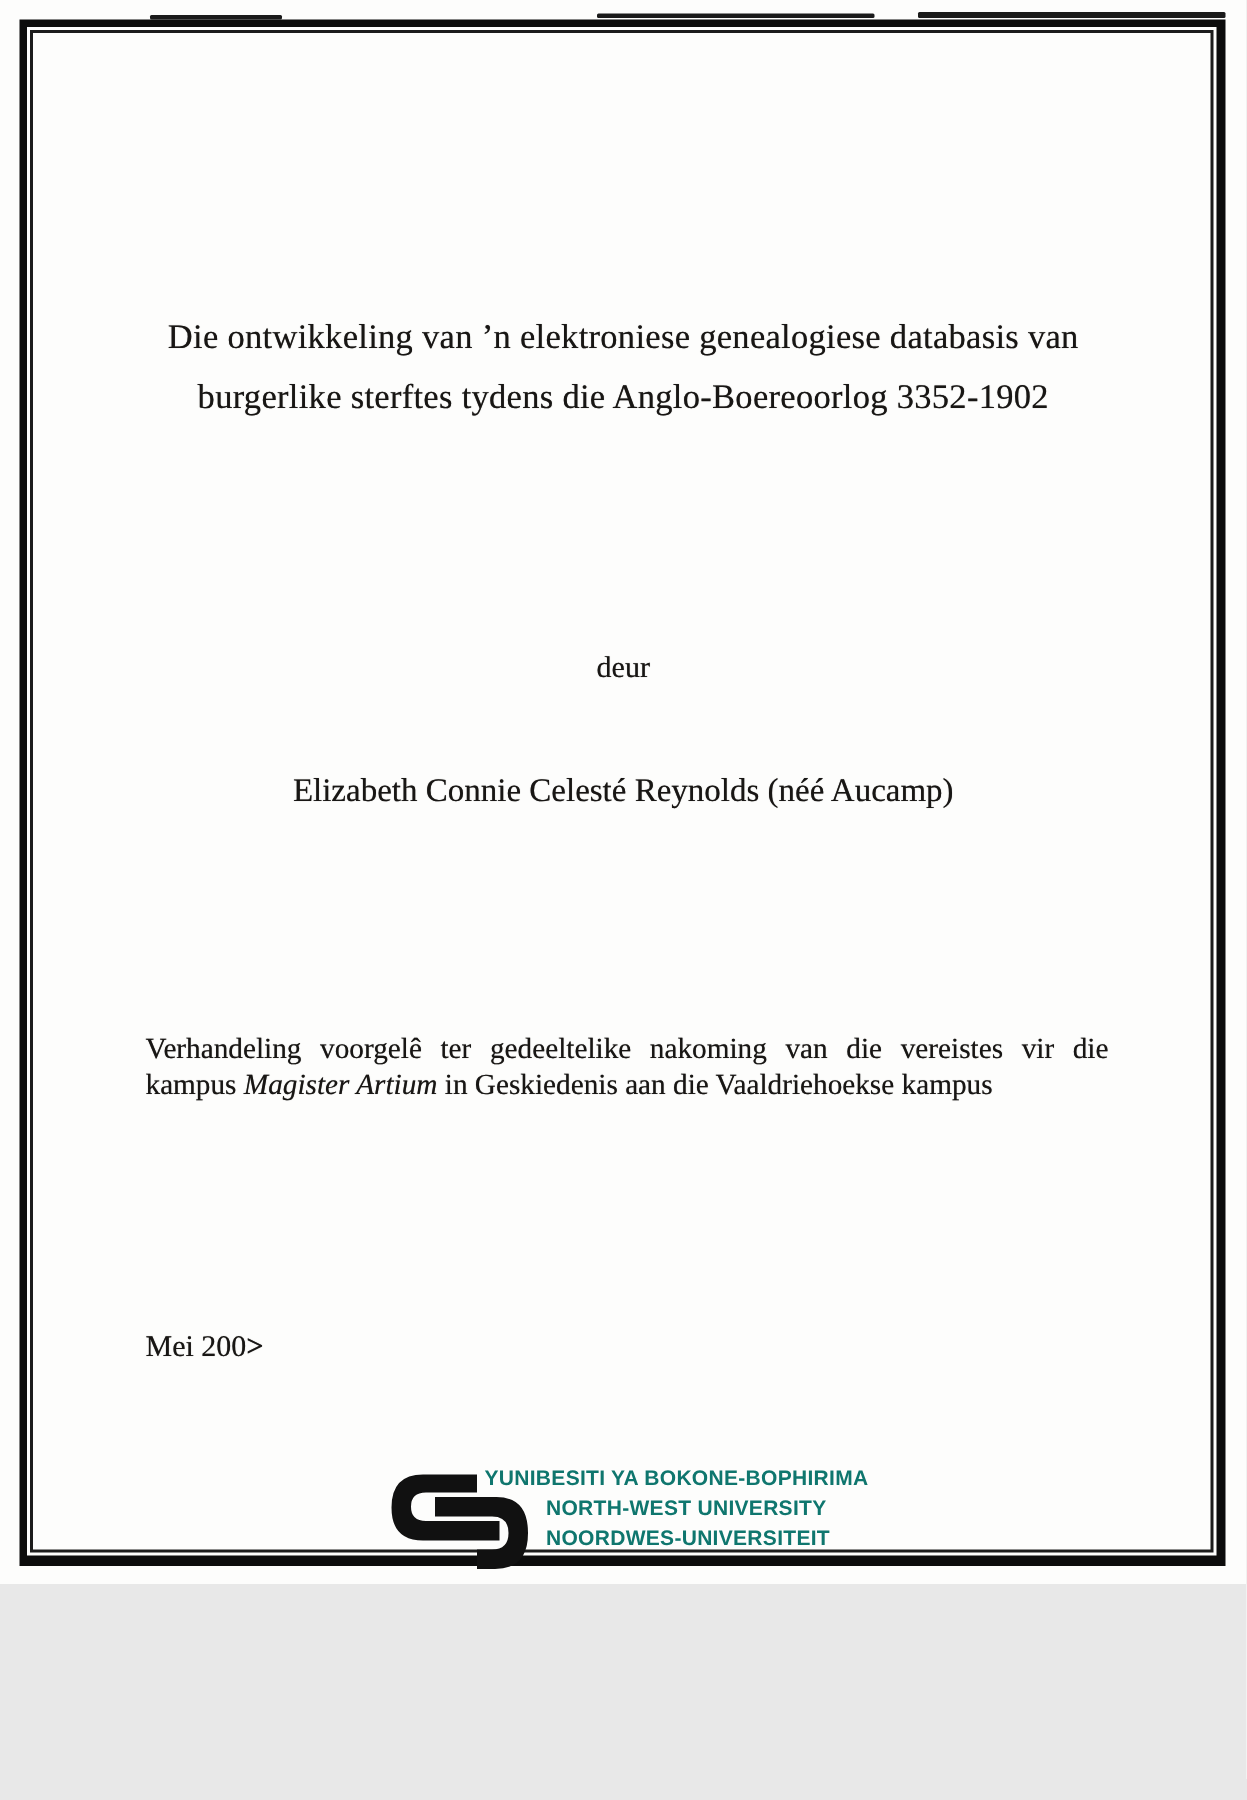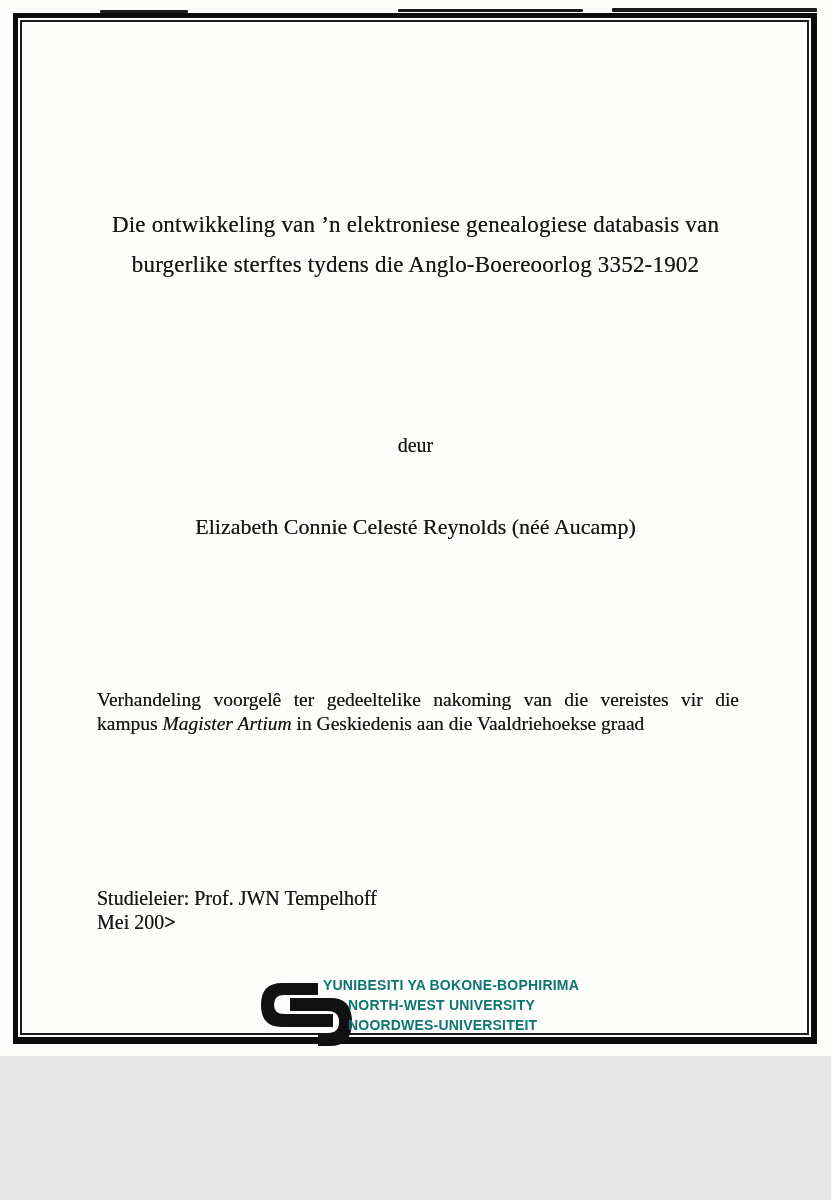--- a/index.html
+++ b/index.html
@@ -93,21 +93,21 @@
     position: absolute;
     left: 323px; top: 975px;
     font-family: "Liberation Sans", "DejaVu Sans", sans-serif;
     font-size: 14px;
     font-weight: bold;
     line-height: 20px;
     letter-spacing: 0.2px;
     color: #0f766e;
     white-space: nowrap;
   }
-  .logo-text .indented { margin-left: 25px; }
+  .logo-text .indented { margin-left: 41px; }
 </style>
 </head>
 <body>
 
 <div class="sheet">
 
   <div class="artifact a1"></div>
   <div class="artifact a2"></div>
   <div class="artifact a3"></div>
 
@@ -119,25 +119,24 @@
     <div>Die ontwikkeling van ’n elektroniese genealogiese databasis van</div>
     <div>burgerlike sterftes tydens die Anglo-Boereoorlog 3352-1902</div>
   </div>
 
   <div class="txt byline">deur</div>
 
   <div class="txt author">Elizabeth Connie Celesté Reynolds (néé Aucamp)</div>
 
   <div class="txt statement">
     <div class="justified">Verhandeling voorgelê ter gedeeltelike nakoming van die vereistes vir die</div>
-    <div><span>kampus </span><span class="it">Magister Artium</span><span> in Geskiedenis aan die Vaaldriehoekse graad</span></div>
+    <div><span>kampus </span><span class="it">Magister Artium</span><span> in Geskiedenis aan die Vaaldriehoekse kampus</span></div>
   </div>
 
   <div class="txt supervisor-block">
-    <div>Studieleier: Prof. JWN Tempelhoff</div>
     <div><span>Mei 200</span><span class="date-glyph">&gt;</span></div>
   </div>
 
   <svg class="logo-mark" viewBox="0 0 97 67" aria-hidden="true">
     <path d="M60 2 L24 2 Q3 2 3 24 Q3 46 24 46 L75 46 L75 33 L26 33 Q16 33 16 23.5 Q16 14 26 14 L60 14 Z" fill="#111"></path>
     <path d="M32 17 L73 17 Q94 17 94 41 Q94 65 72 65 L60 65 L60 52 L70 52 Q81 52 81 41 Q81 30 70 30 L32 30 Z" fill="#111"></path>
   </svg>
 
   <div class="logo-text">
     <div>YUNIBESITI YA BOKONE-BOPHIRIMA</div>

